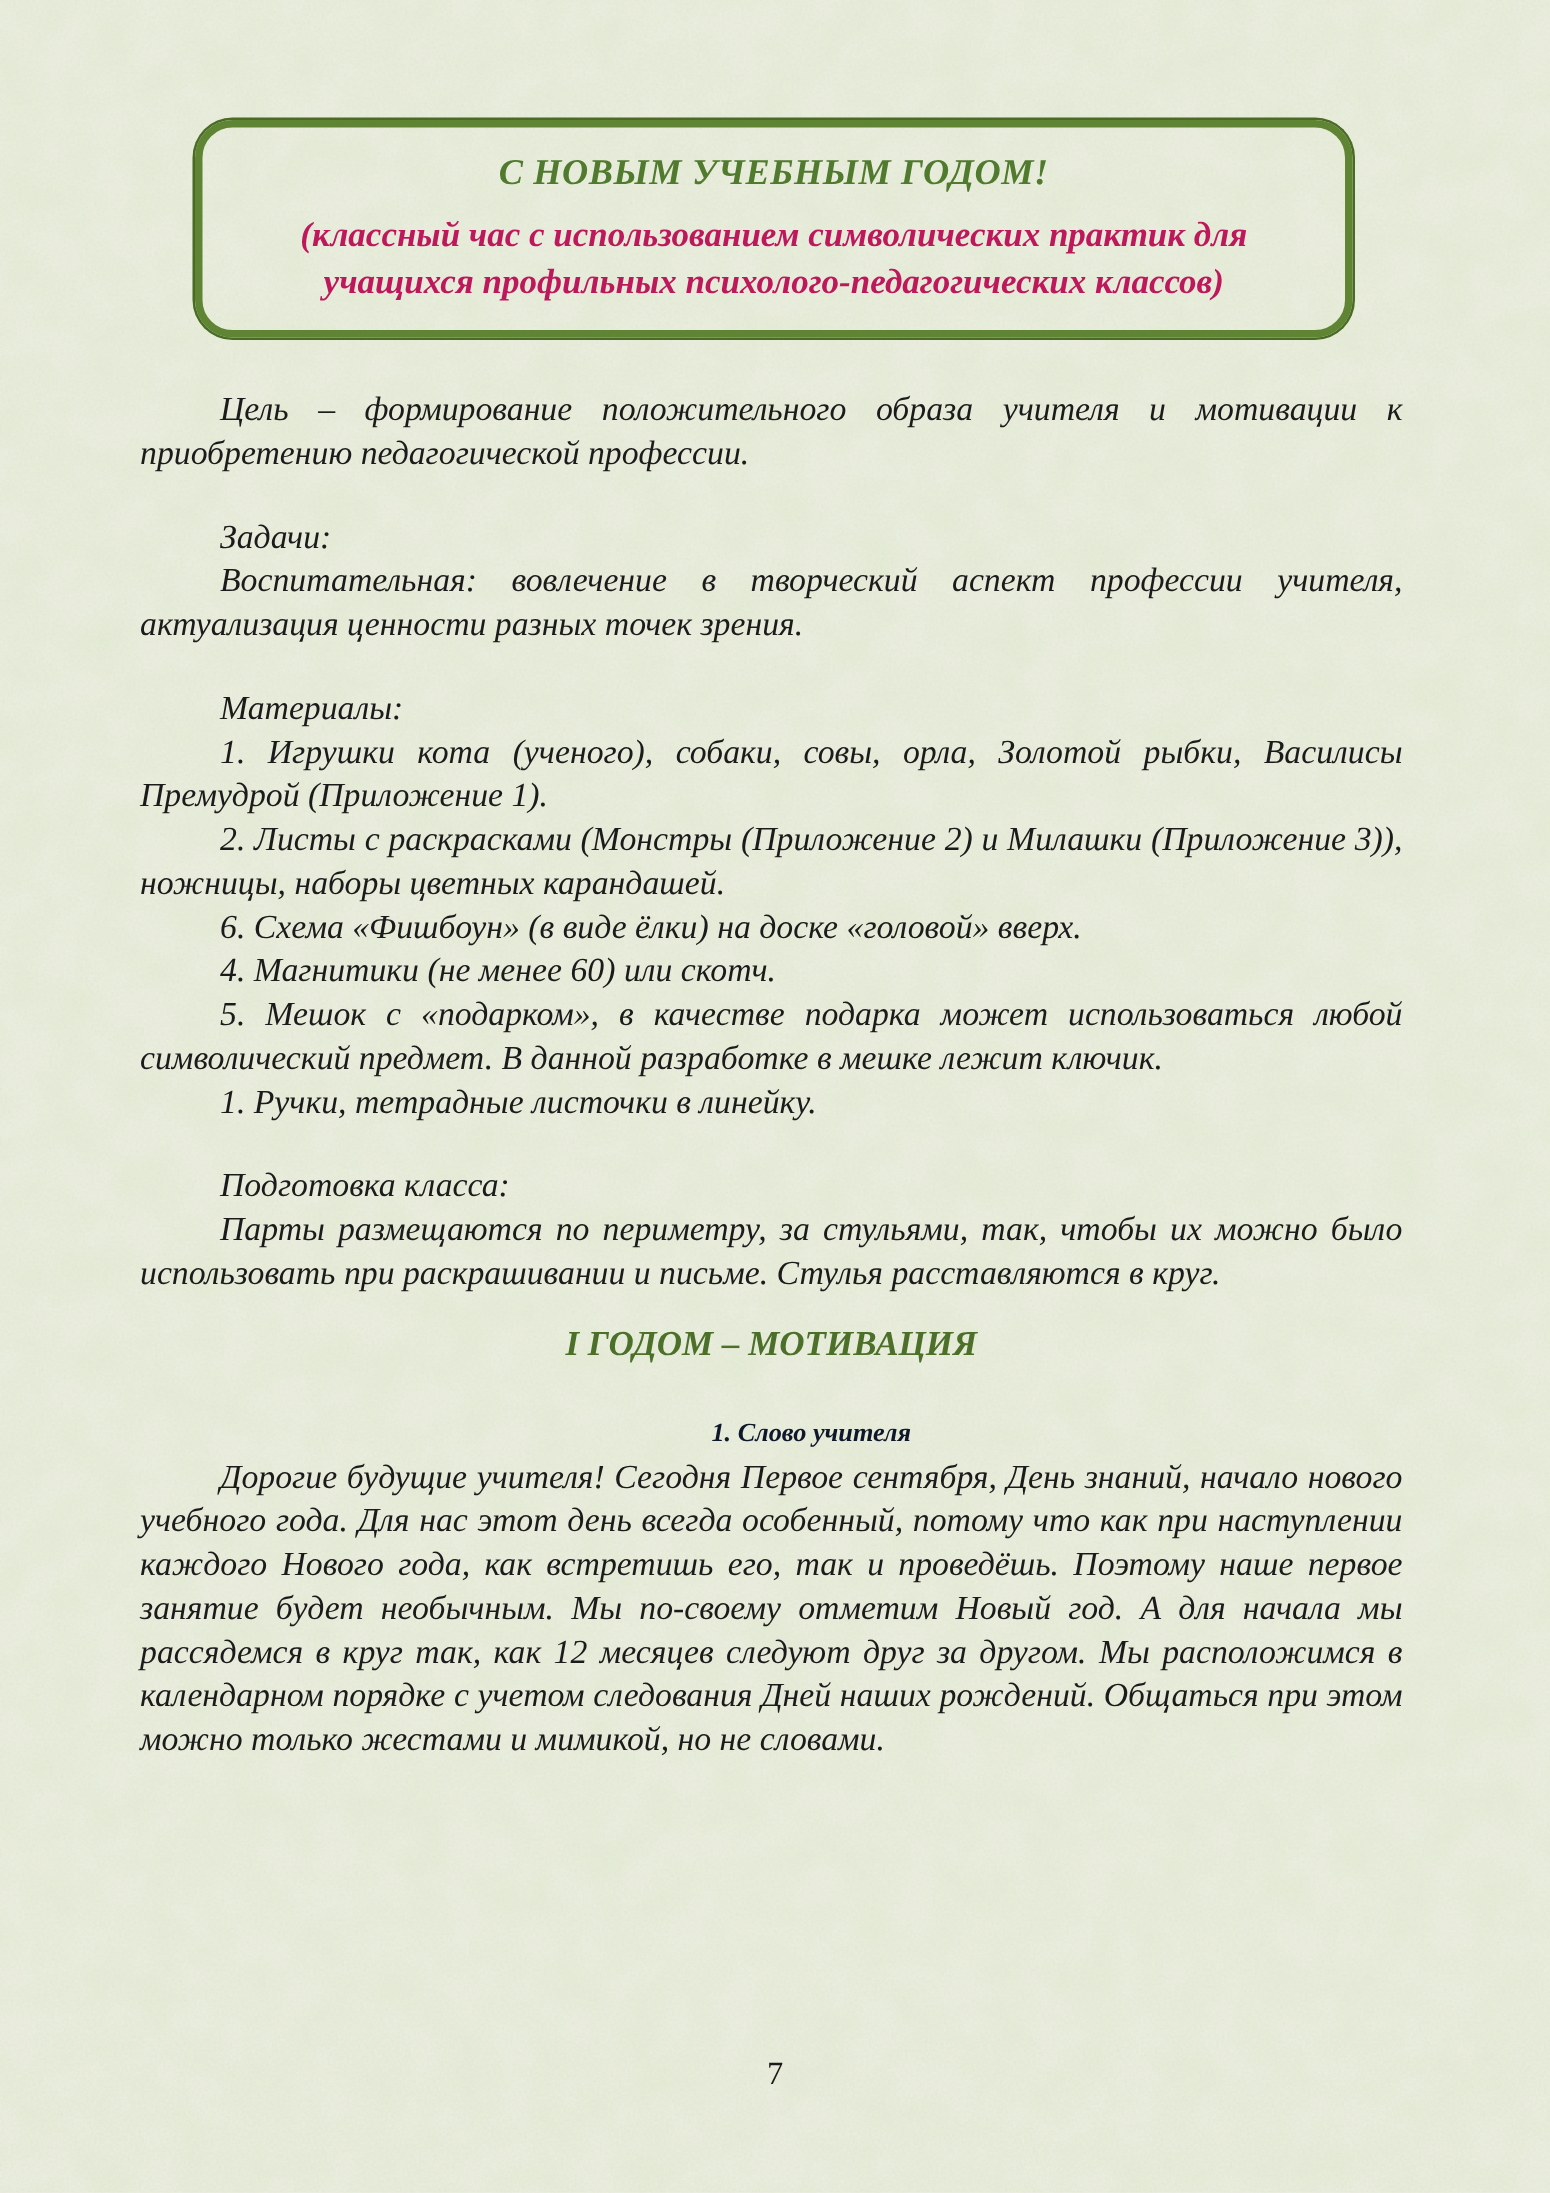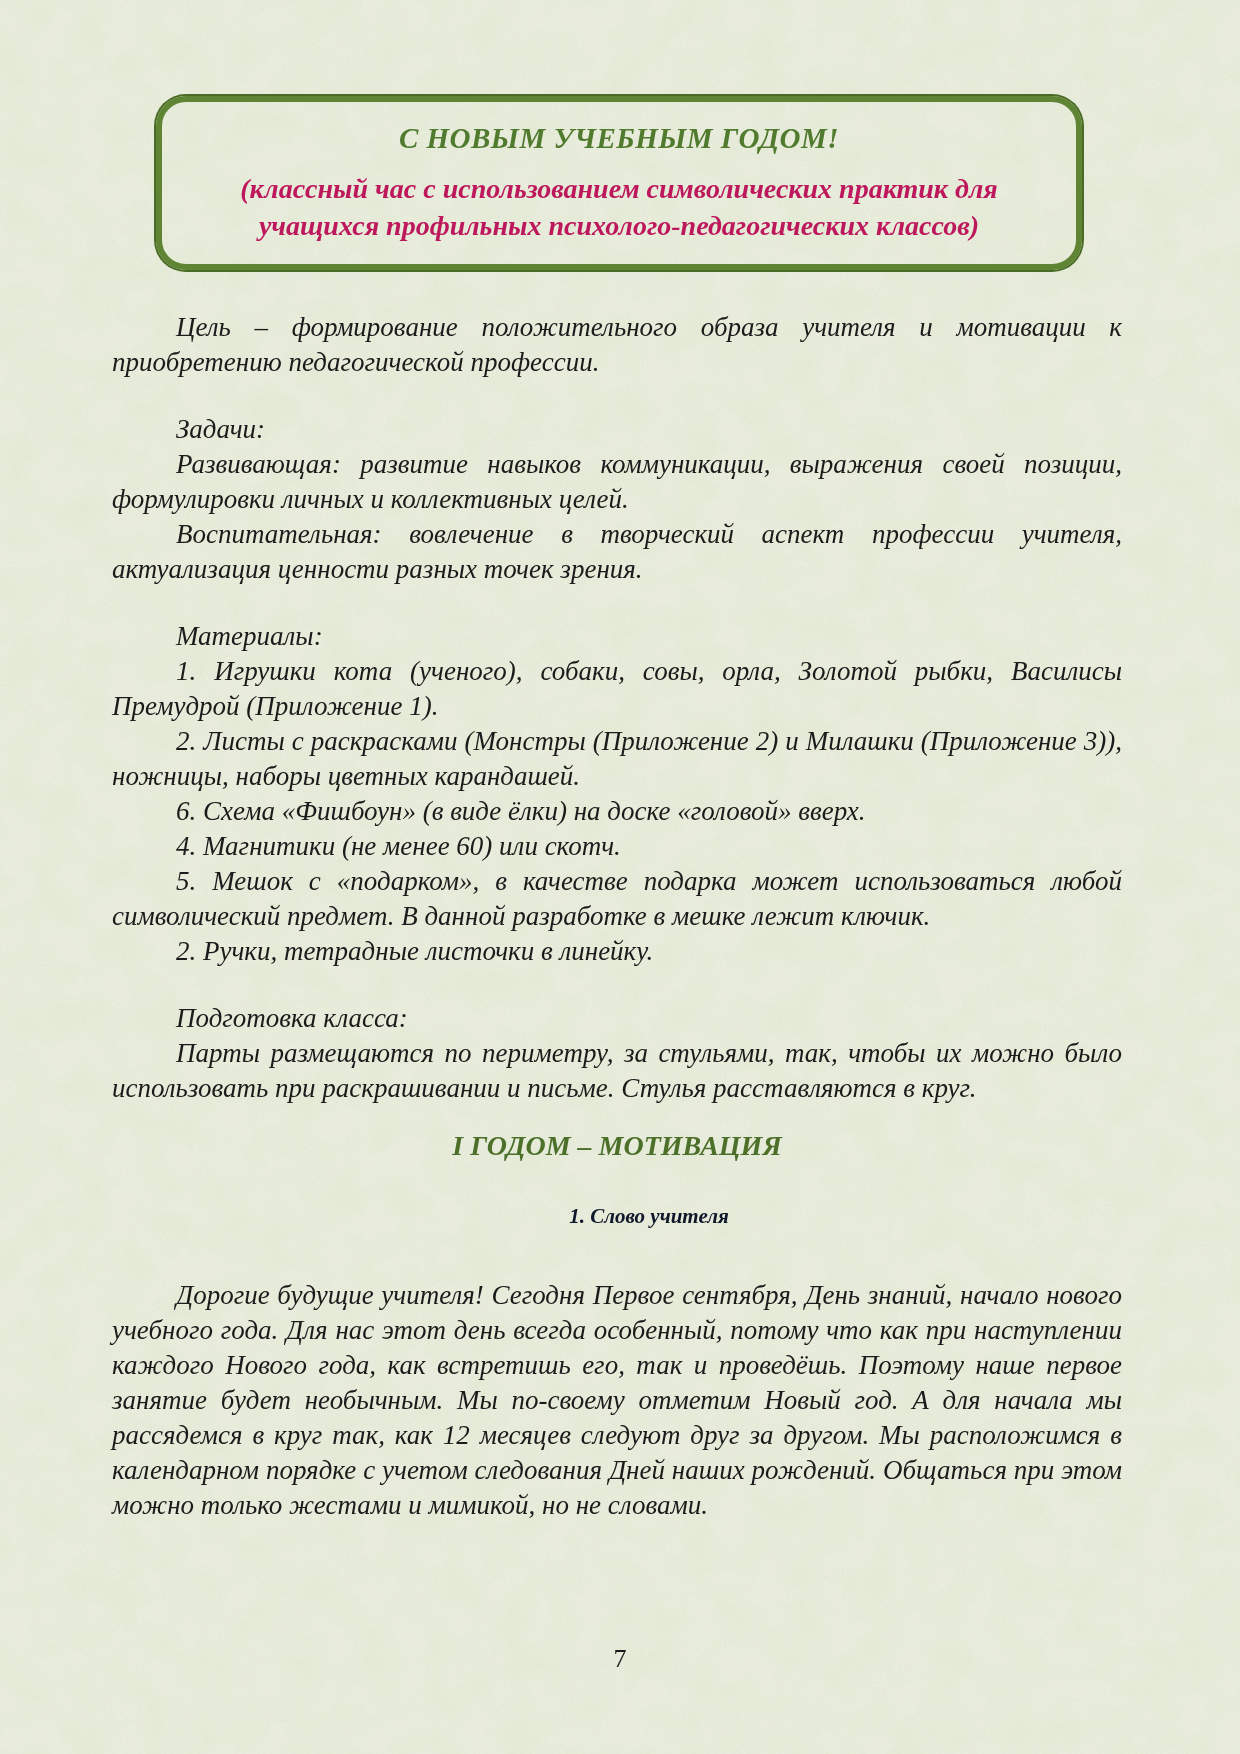--- a/index.html
+++ b/index.html
@@ -64,21 +64,21 @@
   }
   .sub-heading {
     margin: 36px 0 0 0;
     color: #0f172a;
     font-weight: bold;
     font-size: 21px;
     line-height: 35px;
     text-indent: 64px;
     text-align: center;
   }
-  .speech { margin-top: 44px; }
+  .speech { }
   .page-number {
     position: absolute;
     top: 1644px;
     left: 0; right: 0;
     z-index: 1;
     text-align: center;
     font-size: 26px;
     color: #1b1b1b;
   }
 </style>
@@ -112,32 +112,31 @@
   <div class="title-box">
     <p class="title-main">С НОВЫМ УЧЕБНЫМ ГОДОМ!</p>
     <p class="title-sub">(классный час с использованием символических практик для учащихся профильных психолого-педагогических классов)</p>
   </div>
 
   <p class="para">Цель – формирование положительного образа учителя и мотивации к приобретению педагогической профессии.</p>
 
   <div class="spacer"></div>
 
   <p class="para">Задачи:</p>
-  <p class="para">Развивающая: развитие навыков коммуникации, выражения своей позиции, формулировки личных и коллективных целей.</p>
   <p class="para">Воспитательная: вовлечение в творческий аспект профессии учителя, актуализация ценности разных точек зрения.</p>
 
   <div class="spacer"></div>
 
   <p class="para">Материалы:</p>
   <p class="para">1. Игрушки кота (ученого), собаки, совы, орла, Золотой рыбки, Василисы Премудрой (Приложение 1).</p>
   <p class="para">2. Листы с раскрасками (Монстры (Приложение 2) и Милашки (Приложение 3)), ножницы, наборы цветных карандашей.</p>
   <p class="para">6. Схема «Фишбоун» (в виде ёлки) на доске «головой» вверх.</p>
   <p class="para">4. Магнитики (не менее 60) или скотч.</p>
   <p class="para">5. Мешок с «подарком», в качестве подарка может использоваться любой символический предмет. В данной разработке в мешке лежит ключик.</p>
-  <p class="para">2. Ручки, тетрадные листочки в линейку.</p>
+  <p class="para">1. Ручки, тетрадные листочки в линейку.</p>
 
   <div class="spacer"></div>
 
   <p class="para">Подготовка класса:</p>
   <p class="para">Парты размещаются по периметру, за стульями, так, чтобы их можно было использовать при раскрашивании и письме. Стулья расставляются в круг.</p>
 
   <p class="stage-heading">I ГОДОМ – МОТИВАЦИЯ</p>
 
   <p class="sub-heading">1. Слово учителя</p>
 

